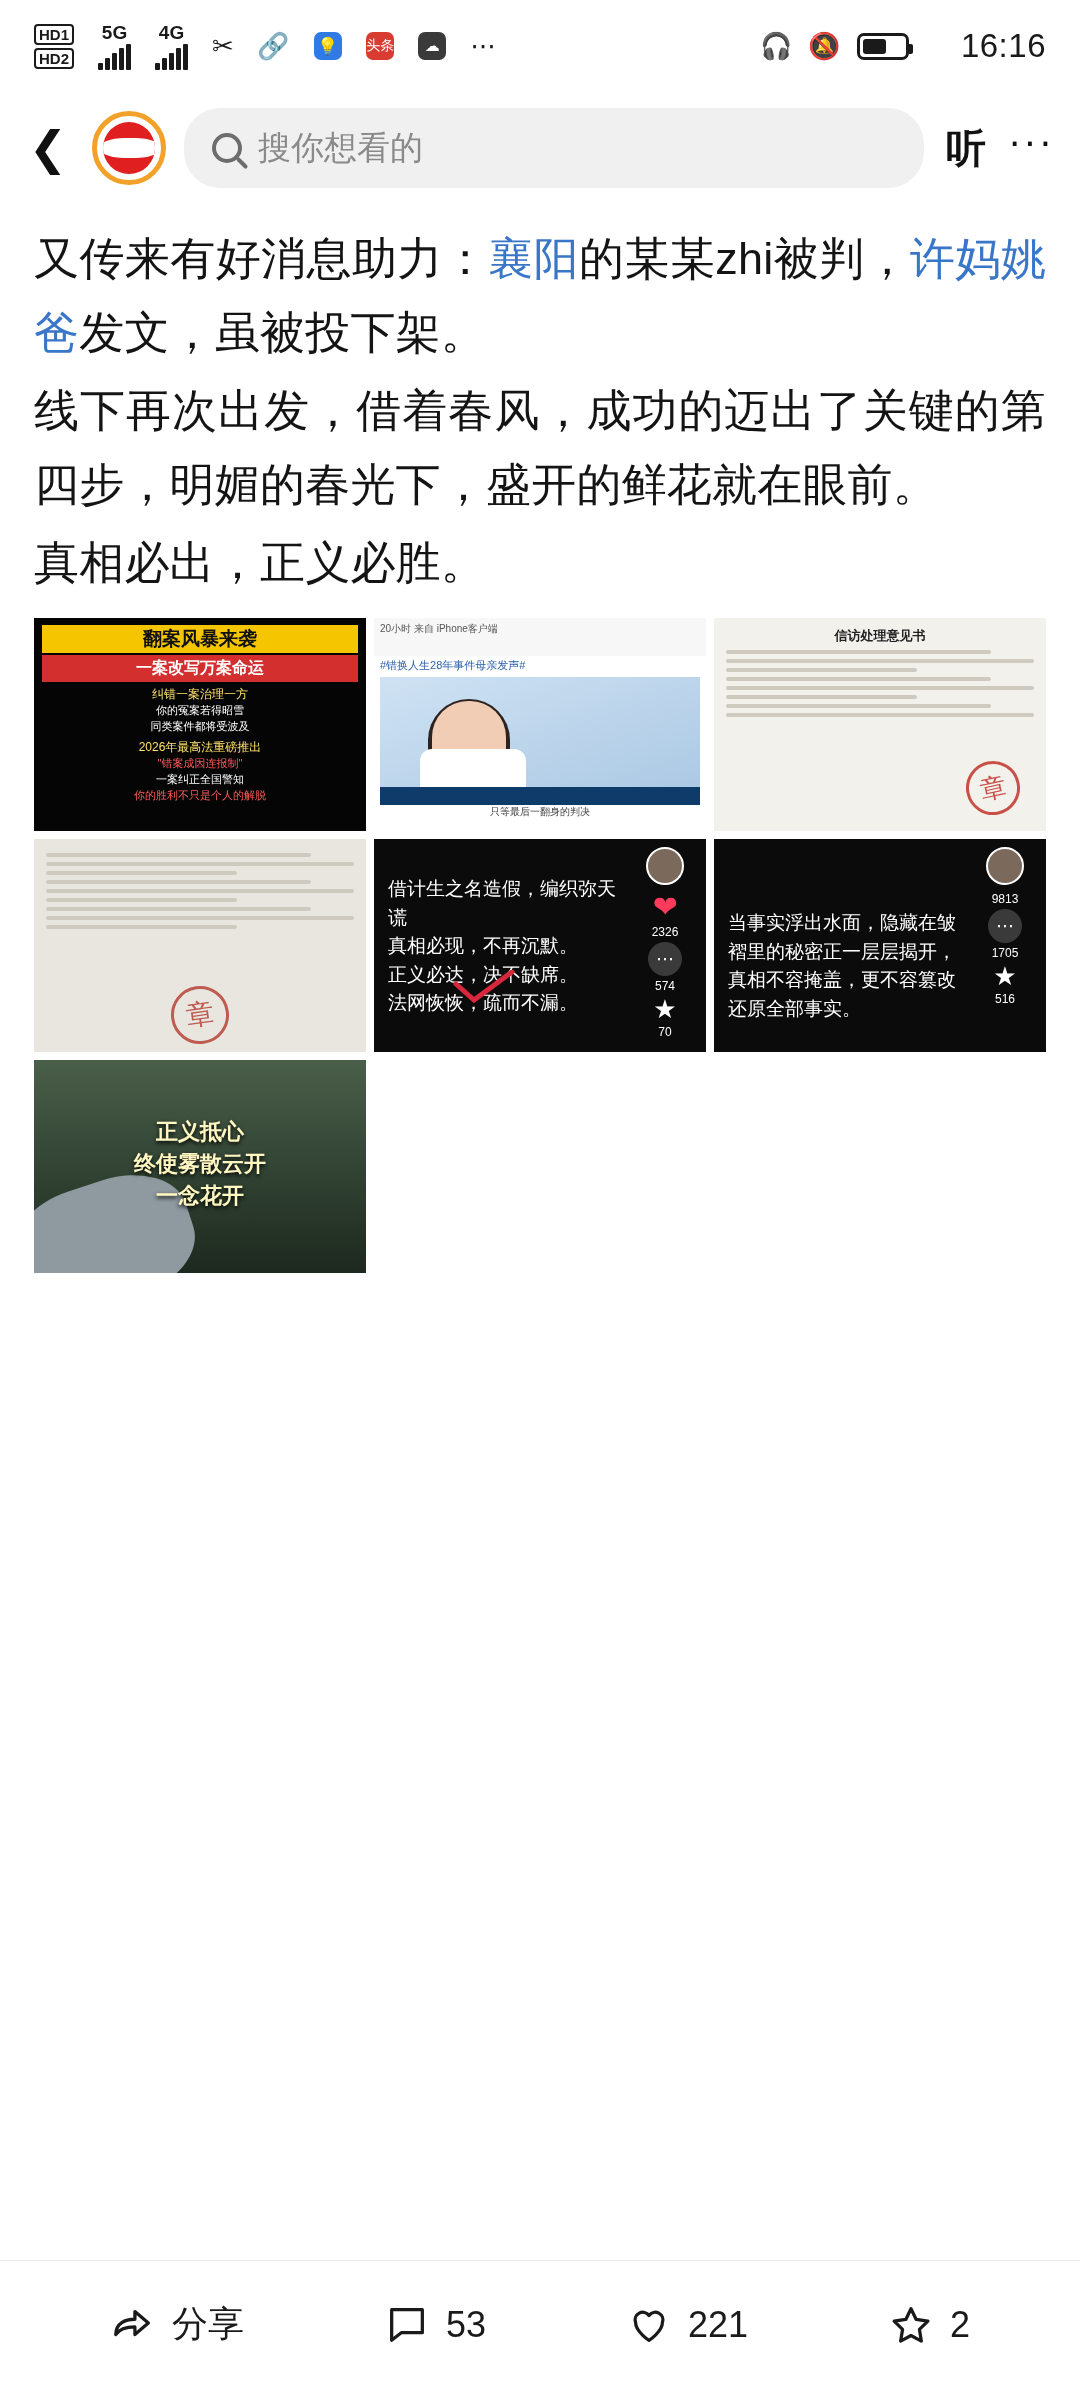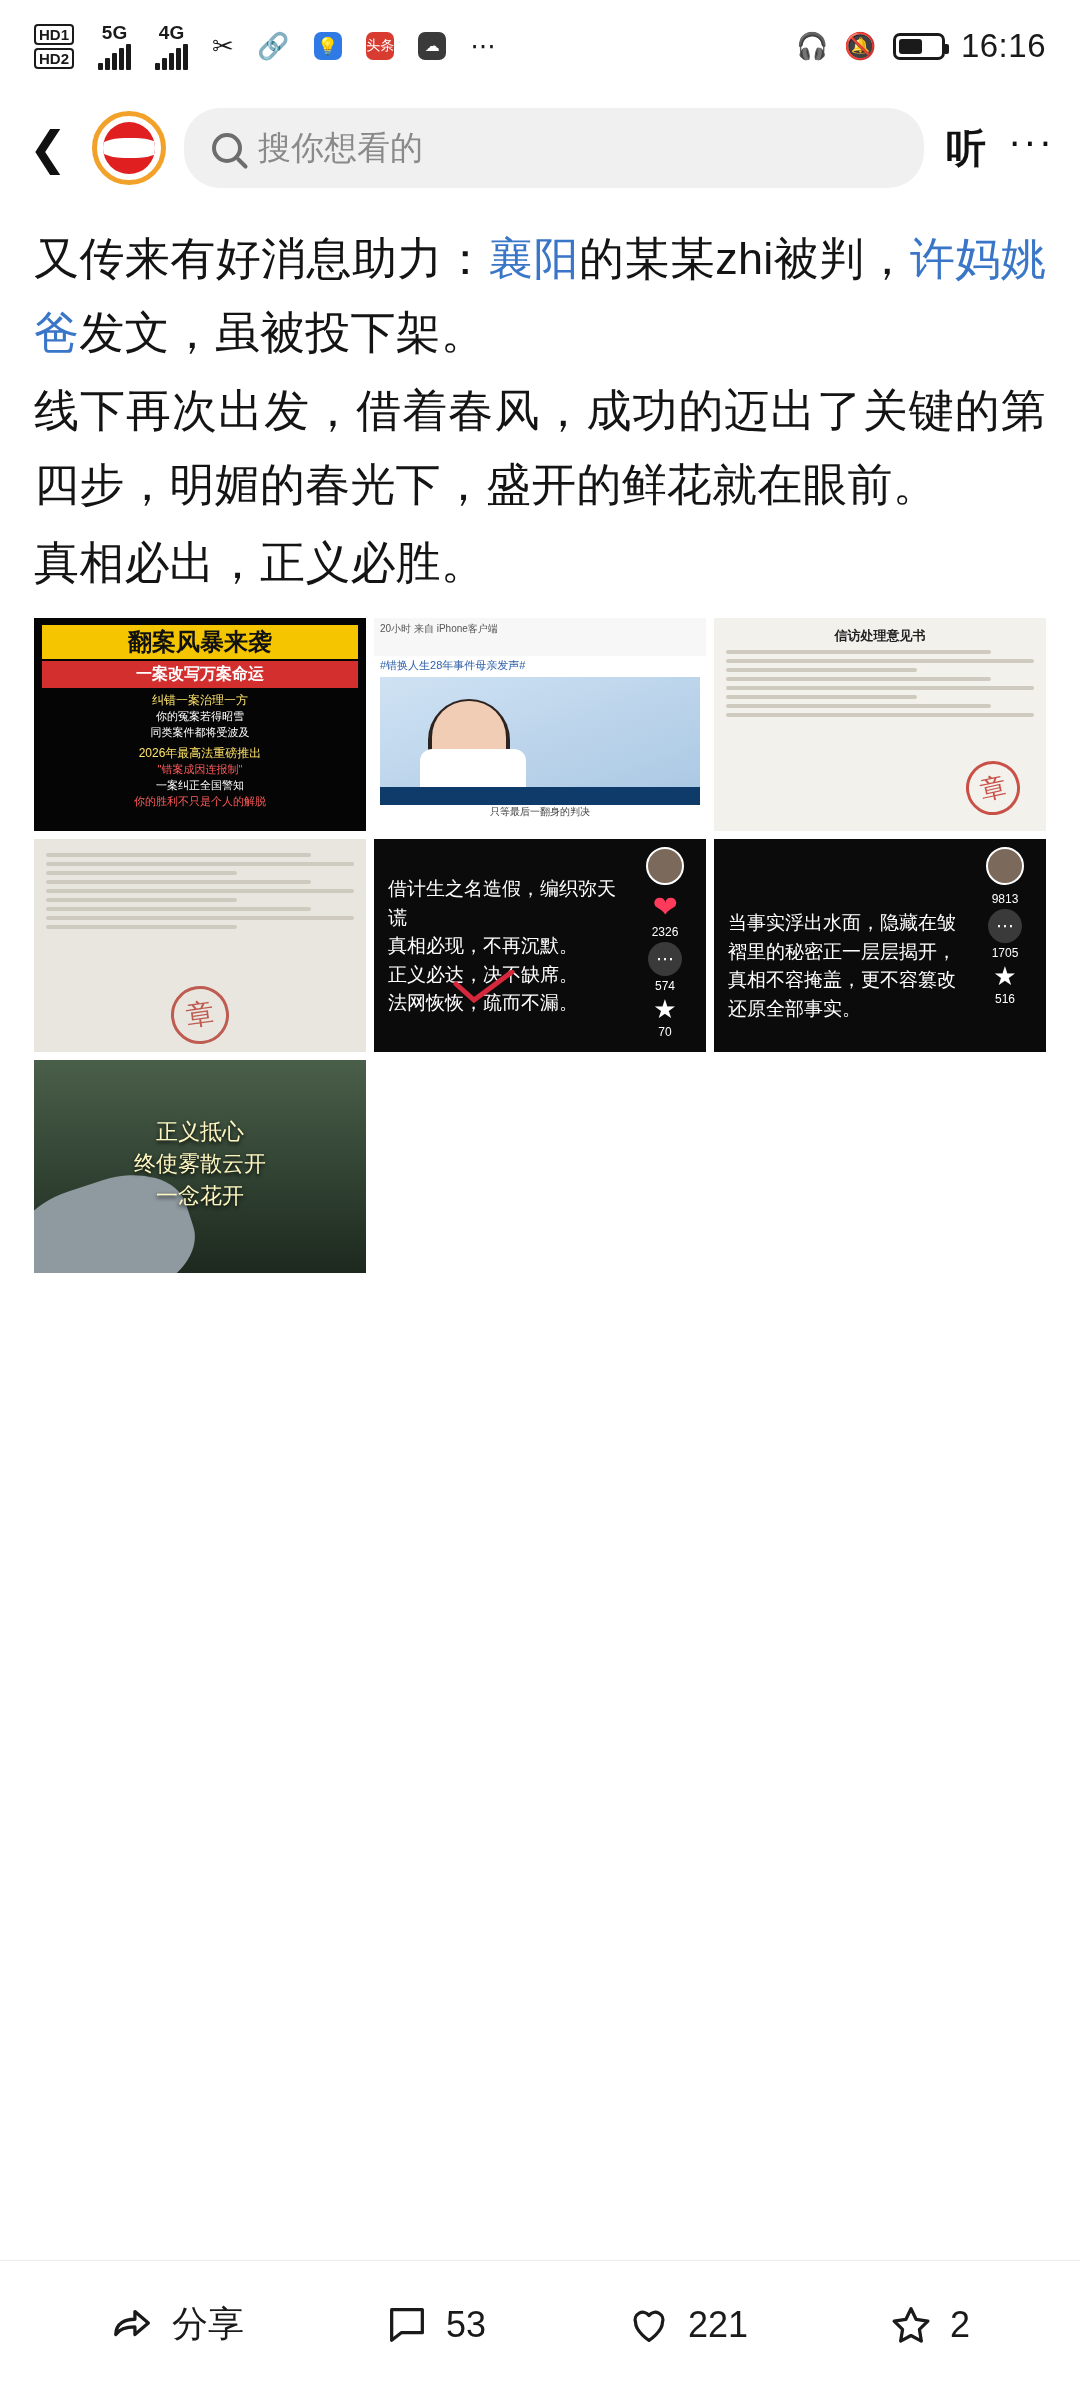--- a/index.html
+++ b/index.html
@@ -51,21 +51,21 @@
   .app-dark { background:#3a3a3a; font-size:15px; }
   .battery {
     width:52px;height:27px;border:3px solid #1a1a1a;border-radius:7px;
     position:relative; display:flex; align-items:center; padding:3px;
   }
   .battery::after{
     content:""; position:absolute; right:-7px; top:8px; width:4px; height:10px;
     background:#1a1a1a; border-radius:0 2px 2px 0;
   }
   .battery span { display:block; height:100%; width:58%; background:#1a1a1a; border-radius:3px; }
-  .clock { font-size:33px; font-weight:500; letter-spacing:0.5px; }
+  .clock { font-size:33px; font-weight:500; letter-spacing:0.5px;margin-left:36px; }
 
   
   .header {
     height: 112px;
     display:flex; align-items:center;
     padding: 0 26px 0 22px;
     gap: 18px;
   }
   .back-arrow {
     width:52px; height:52px;
@@ -126,21 +126,21 @@
     gap: 8px;
   }
   .cell {
     position:relative;
     height: 213px;
     overflow:hidden;
     background:#111;
   }
   
   .p1 { background:#050505; padding:7px 8px; }
-  .p1 .t1 { background:#f5c600; color:#111; font-weight:700; font-size:24px; text-align:center; padding:2px 16px; line-height:1.25;}
+  .p1 .t1 { background:#f5c600; color:#111; font-weight:700; font-size:19px; text-align:center; padding:2px 16px; line-height:1.25;}
   .p1 .t2 { background:#d32f2f; color:#fff; font-weight:700; font-size:16px; text-align:center; padding:3px 0; line-height:1.3; margin-top:2px;}
   .p1 .t3 { color:#ffe46b; font-size:12px; text-align:center; line-height:1.45; margin-top:4px;}
   .p1 .t4 { color:#fff; font-size:11px; text-align:center; line-height:1.45; }
   .p1 .t5 { color:#ff5a5a; font-size:11px; text-align:center; line-height:1.45; }
   
   .p2 { background:#fff; }
   .p2 .top { height:38px; background:#f7f7f7; font-size:10px; color:#555; padding:4px 6px; }
   .p2 .tag { color:#2b5fa8; font-size:11px; padding:2px 6px; }
   .p2 .card { margin:2px 6px 0 6px; height:128px; background:#dbe7f2; position:relative; overflow:hidden;}
   .p2 .blue { position:absolute; inset:0; background:linear-gradient(160deg,#cfe2f3,#a9c7e3); }
@@ -191,21 +191,21 @@
   .rail .cmt {
     width:34px;height:34px;border-radius:50%;background:#3a3a3a;
     display:flex;align-items:center;justify-content:center;font-size:18px;
   }
   .rail .star { font-size:26px; line-height:1;}
   .rail .num { font-size:12px; }
   
   .road { background:#2b3a2f; }
   .road .sky { position:absolute; inset:0; background:linear-gradient(180deg,#4a5f4a 0%,#2e3f30 60%,#1d281e 100%); }
   .road .path { position:absolute; left:-20px; bottom:-30px; width:180px; height:120px; background:#8e9aa0; transform:rotate(-18deg); border-radius:40%; }
-  .road .t { position:absolute; left:0; right:0; top:56px; text-align:center; color:#fff7c2; font-size:22px; line-height:1.45; font-weight:400; text-shadow:0 2px 4px #000;}
+  .road .t { position:absolute; left:0; right:0; top:56px; text-align:center; color:#fff7c2; font-size:22px; line-height:1.45; font-weight:700; text-shadow:0 2px 4px #000;}
 
   
   .actions {
     position:absolute; left:0; right:0; bottom:0;
     height: 128px;
     display:flex; align-items:center; justify-content:space-around;
     border-top:1px solid #ececec;
     background:#fff;
     padding: 0 40px;
   }

